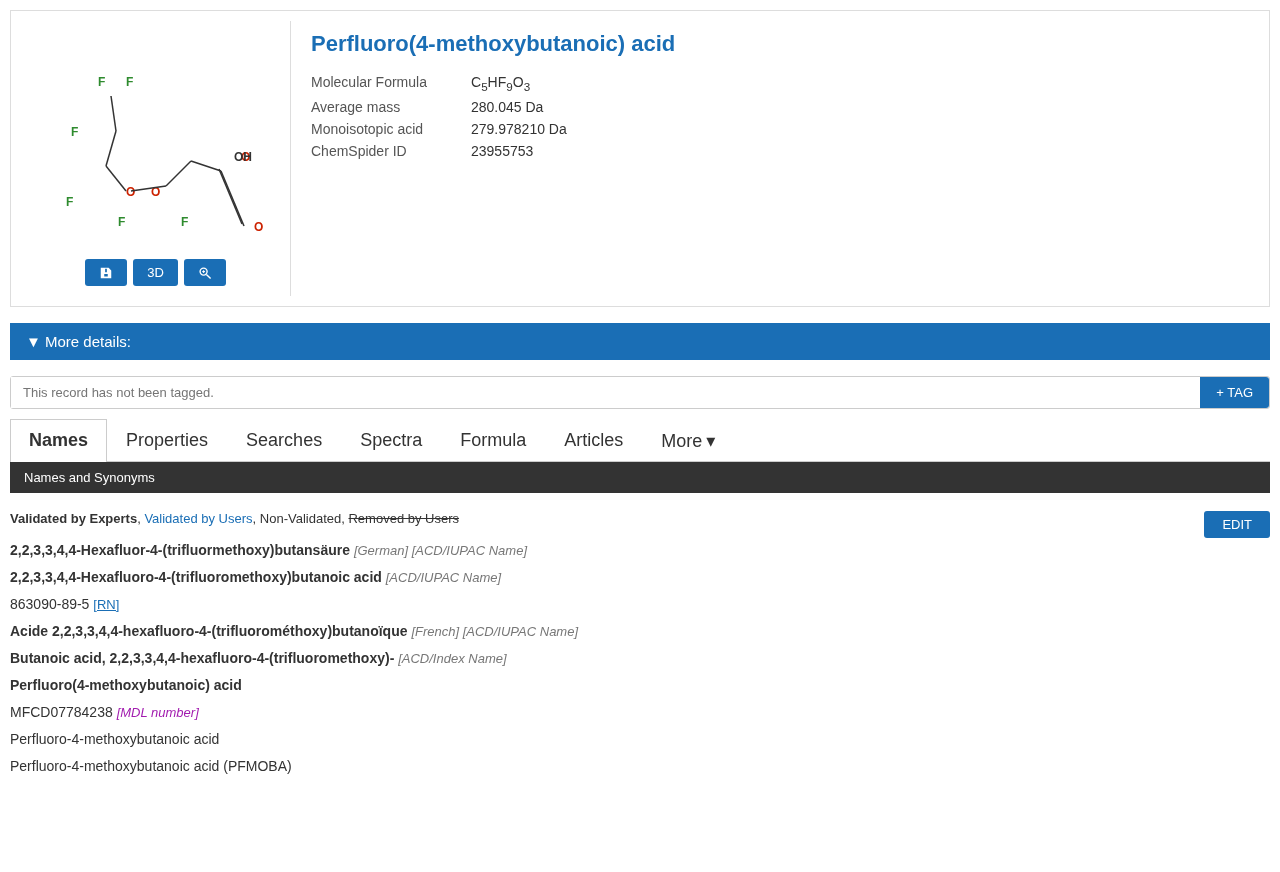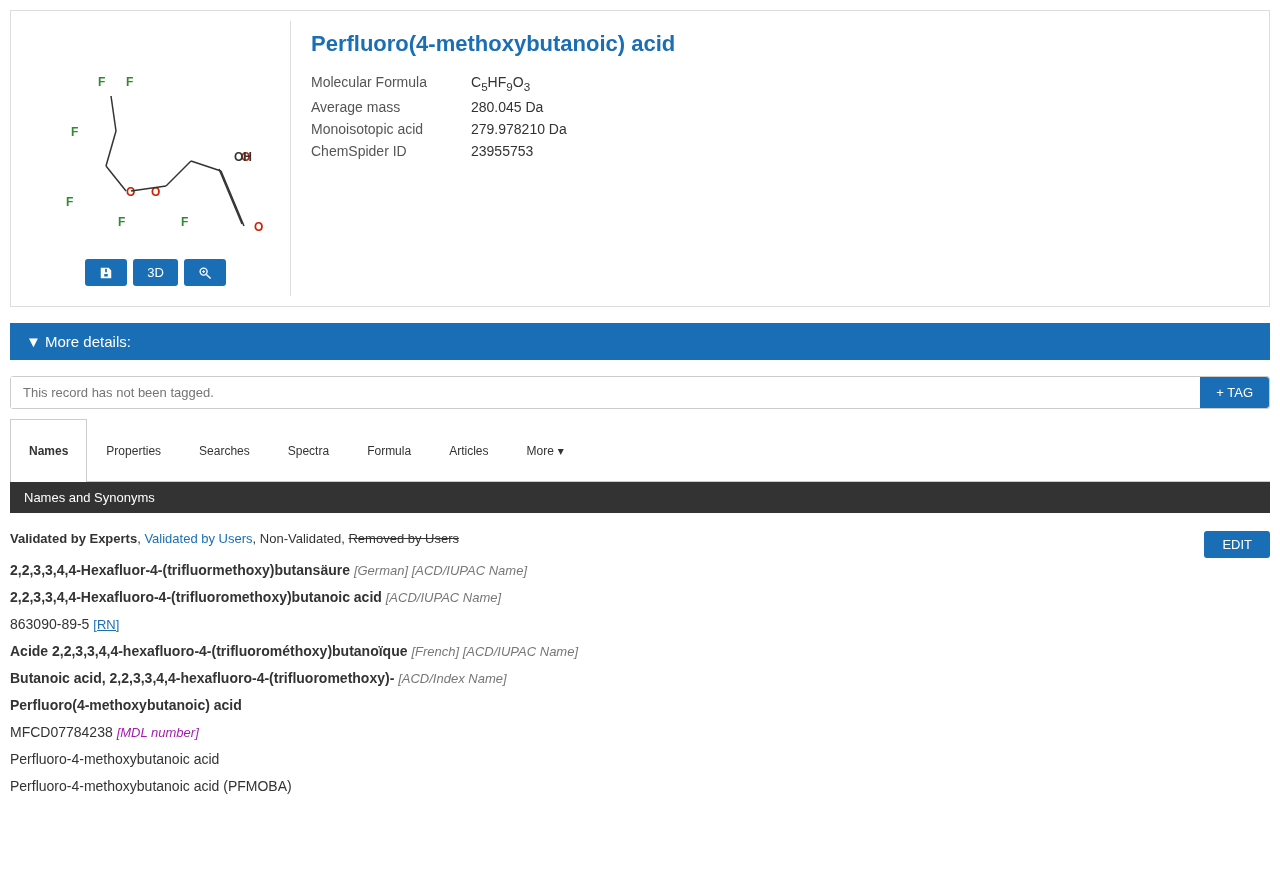--- a/index.html
+++ b/index.html
@@ -122,23 +122,23 @@
       border-radius: 0 3px 3px 0;
     }
 
     .tabs-row {
       display: flex;
       margin: 10px 10px 0 10px;
       border-bottom: 1px solid #ccc;
     }
 
     .tab {
-      padding: 24px 18px;
-      cursor: pointer;
-      font-size: 12px;
+      padding: 10px 18px;
+      cursor: pointer;
+      font-size: 18px;
       color: #333;
       border: 1px solid transparent;
       border-bottom: none;
       margin-bottom: -1px;
     }
 
     .tab.active {
       background: #fff;
       border-color: #ccc;
       border-bottom-color: #fff;

